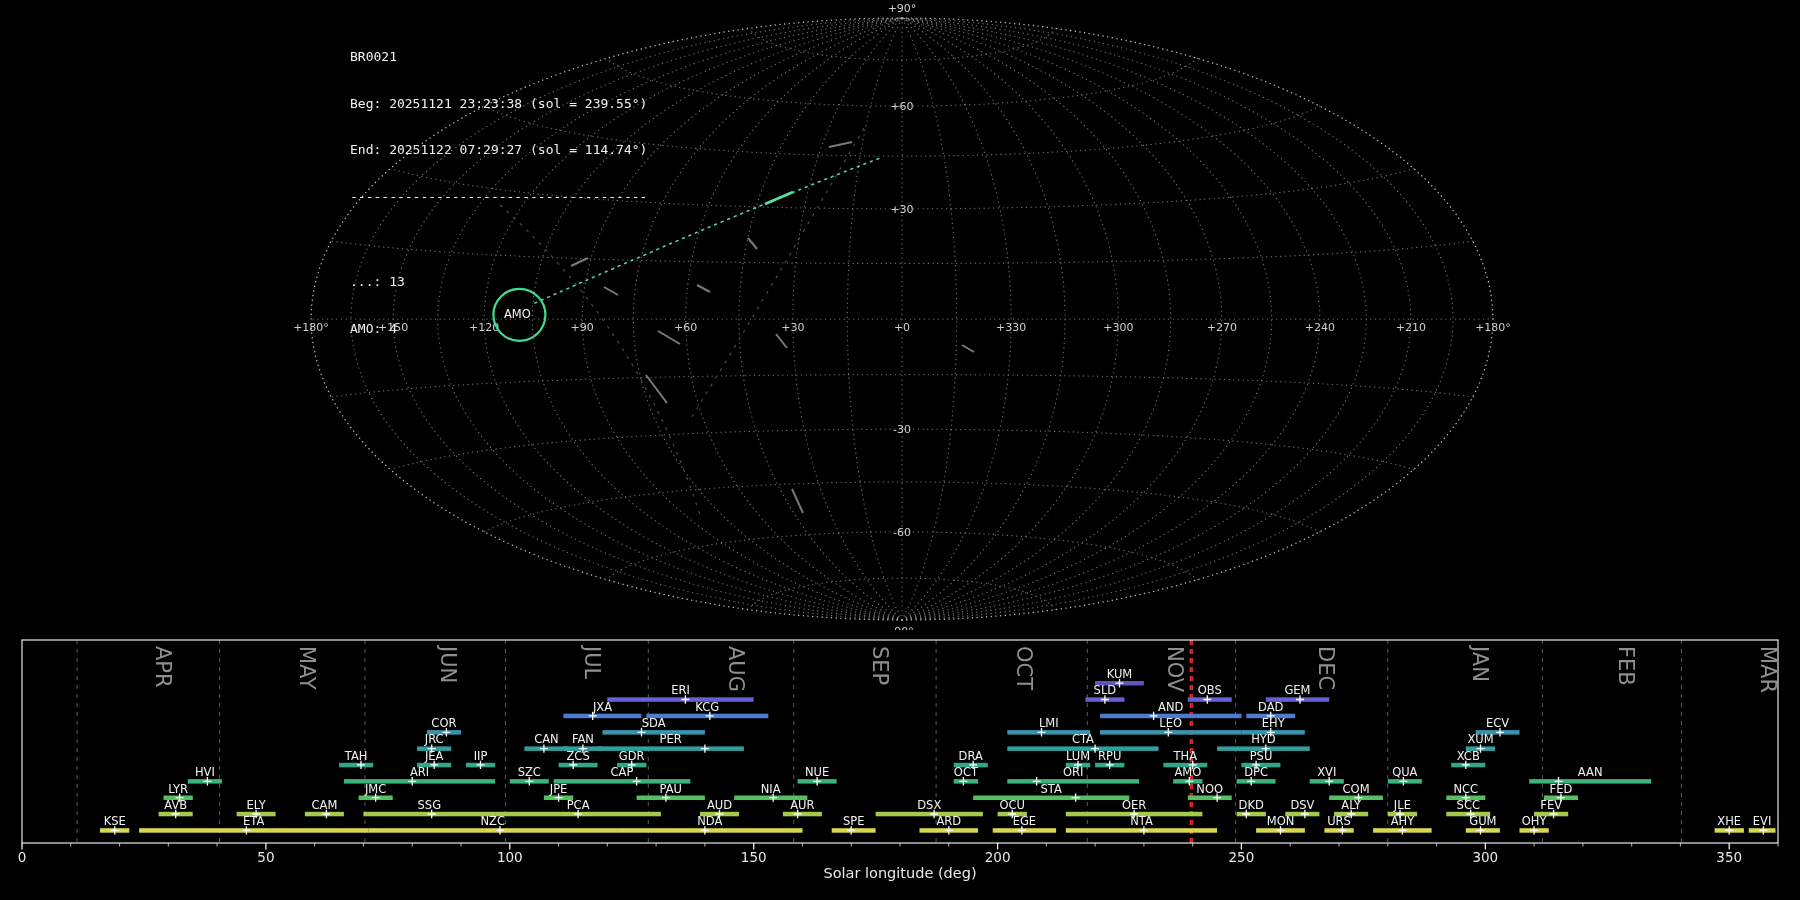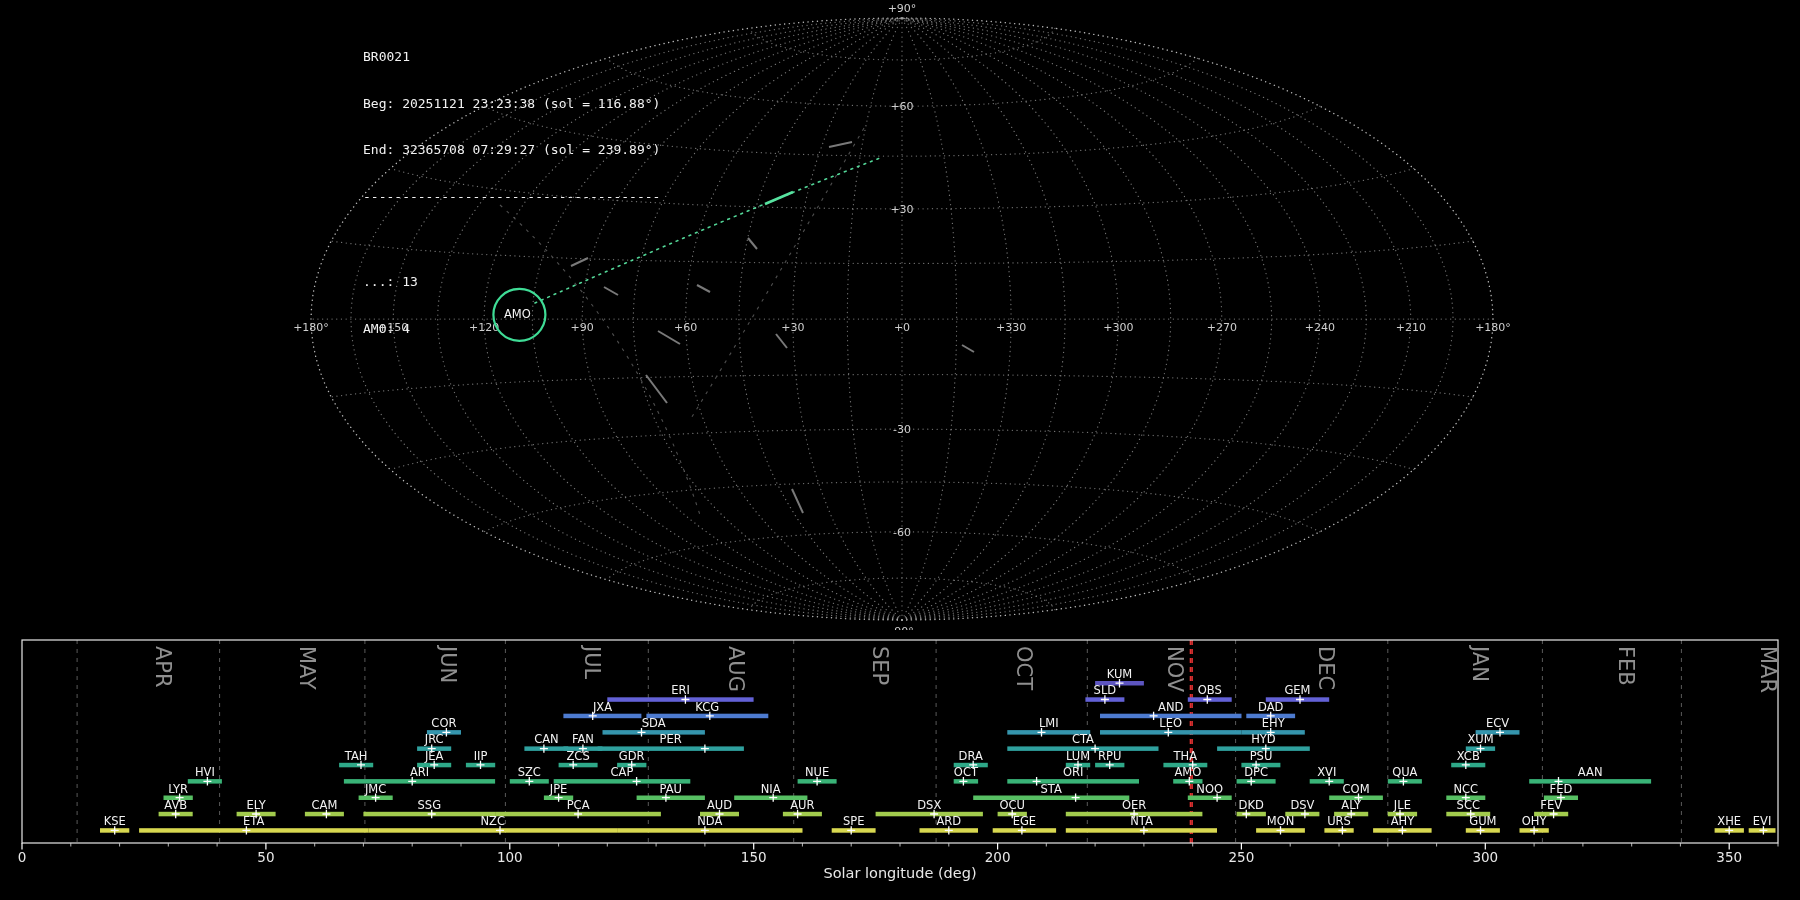--- a/index.html
+++ b/index.html
@@ -1,32 +1,32 @@
 <!DOCTYPE html>
 <html><head>
 <meta charset="utf-8">
 <style>
   html,body{margin:0;padding:0;background:#000;}
   body{width:1800px;height:900px;position:relative;overflow:hidden;
        font-family:"DejaVu Sans",sans-serif;}
-  .header{position:absolute;left:363px;top:18px;color:#f2f2f2;
+  .header{position:absolute;left:350px;top:18px;color:#f2f2f2;
           font-family:"DejaVu Sans Mono",monospace;font-size:13px;
           line-height:15.5px;white-space:pre;}
   .header .gap{height:8px;}
   svg{position:absolute;left:0;display:block;}
   #skymap{top:0;}
   #activity{top:630px;}
 </style>
 </head>
 <body>
 
 <div class="header">
   <div>BR0021</div>
-  <div>Beg: 20251121 23:23:38 (sol = 116.88°)</div>
-  <div>End: 32365708 07:29:27 (sol = 239.89°)</div>
+  <div>Beg: 20251121 23:23:38 (sol = 239.55°)</div>
+  <div>End: 20251122 07:29:27 (sol = 114.74°)</div>
   <div>--------------------------------------</div>
   <div class="gap"></div>
   <div>...: 13</div>
   <div>AMO: 4</div>
 </div>
 
 <svg id="skymap" width="1800" height="630" viewBox="0 0 1800 630">
     <path d="M1055.0 609.7 L1054.5 608.9 L1054.0 608.1 L1053.4 607.3 L1052.7 606.5 L1052.0 605.7 L1051.2 605.0 L1050.3 604.2 L1049.4 603.4 L1048.4 602.7 L1047.3 601.9 L1046.2 601.2 L1045.0 600.5 L1043.8 599.8 L1042.5 599.0 L1041.2 598.4 L1039.8 597.7 L1038.3 597.0 L1036.8 596.3 L1035.2 595.7 L1033.6 595.0 L1032.0 594.4 L1030.2 593.8 L1028.5 593.2 L1026.6 592.6 L1024.8 592.0 L1022.9 591.4 L1020.9 590.9 L1018.9 590.3 L1016.9 589.8 L1014.8 589.2 L1012.7 588.7 L1010.5 588.2 L1008.3 587.7 L1006.0 587.2 L1003.8 586.8 L1001.4 586.3 L999.1 585.9 L996.7 585.4 L994.3 585.0 L991.8 584.6 L989.3 584.2 L986.8 583.8 L984.3 583.5 L981.7 583.1 L979.1 582.7 L976.5 582.4 L973.8 582.1 L971.1 581.8 L968.4 581.5 L965.7 581.2 L962.9 580.9 L960.2 580.7 L957.4 580.4 L954.6 580.2 L951.8 580.0 L948.9 579.8 L946.1 579.6 L943.2 579.4 L940.3 579.2 L937.4 579.0 L934.5 578.9 L931.6 578.8 L928.7 578.6 L925.7 578.5 L922.8 578.4 L919.8 578.4 L916.9 578.3 L913.9 578.2 L910.9 578.2 L907.9 578.2 L905.0 578.1 L902.0 578.1 L899.0 578.1 L896.1 578.2 L893.1 578.2 L890.1 578.2 L887.1 578.3 L884.2 578.4 L881.2 578.4 L878.3 578.5 L875.3 578.6 L872.4 578.8 L869.5 578.9 L866.6 579.0 L863.7 579.2 L860.8 579.4 L857.9 579.6 L855.1 579.8 L852.2 580.0 L849.4 580.2 L846.6 580.4 L843.8 580.7 L841.1 580.9 L838.3 581.2 L835.6 581.5 L832.9 581.8 L830.2 582.1 L827.5 582.4 L824.9 582.7 L822.3 583.1 L819.7 583.5 L817.2 583.8 L814.7 584.2 L812.2 584.6 L809.7 585.0 L807.3 585.4 L804.9 585.9 L802.6 586.3 L800.2 586.8 L798.0 587.2 L795.7 587.7 L793.5 588.2 L791.3 588.7 L789.2 589.2 L787.1 589.8 L785.1 590.3 L783.1 590.9 L781.1 591.4 L779.2 592.0 L777.4 592.6 L775.5 593.2 L773.8 593.8 L772.0 594.4 L770.4 595.0 L768.8 595.7 L767.2 596.3 L765.7 597.0 L764.2 597.7 L762.8 598.4 L761.5 599.0 L760.2 599.8 L759.0 600.5 L757.8 601.2 L756.7 601.9 L755.6 602.7 L754.6 603.4 L753.7 604.2 L752.8 605.0 L752.0 605.7 L751.3 606.5 L750.6 607.3 L750.0 608.1 L749.5 608.9 L749.0 609.7" fill="none" stroke="#909090" stroke-width="1.25" stroke-dasharray="0.1 4.6" stroke-linecap="round" opacity="0.8"></path>
     <path d="M1197.5 579.7 L1195.8 578.3 L1194.1 576.9 L1192.2 575.5 L1190.2 574.2 L1188.1 572.9 L1185.9 571.6 L1183.5 570.3 L1181.1 569.0 L1178.6 567.8 L1176.0 566.6 L1173.4 565.4 L1170.6 564.3 L1167.7 563.2 L1164.8 562.0 L1161.7 561.0 L1158.6 559.9 L1155.4 558.8 L1152.1 557.8 L1148.8 556.8 L1145.3 555.8 L1141.8 554.9 L1138.3 554.0 L1134.6 553.0 L1130.9 552.2 L1127.1 551.3 L1123.3 550.4 L1119.4 549.6 L1115.4 548.8 L1111.4 548.0 L1107.3 547.2 L1103.1 546.5 L1098.9 545.8 L1094.7 545.1 L1090.4 544.4 L1086.0 543.7 L1081.6 543.1 L1077.1 542.4 L1072.6 541.8 L1068.1 541.2 L1063.5 540.7 L1058.9 540.1 L1054.2 539.6 L1049.5 539.1 L1044.8 538.6 L1040.0 538.1 L1035.2 537.6 L1030.3 537.2 L1025.4 536.8 L1020.5 536.4 L1015.6 536.0 L1010.6 535.6 L1005.6 535.2 L1000.6 534.9 L995.5 534.6 L990.5 534.3 L985.4 534.0 L980.3 533.7 L975.1 533.5 L970.0 533.3 L964.8 533.1 L959.6 532.9 L954.4 532.7 L949.2 532.5 L944.0 532.4 L938.8 532.3 L933.5 532.1 L928.3 532.1 L923.0 532.0 L917.8 531.9 L912.5 531.9 L907.3 531.8 L902.0 531.8 L896.7 531.8 L891.5 531.9 L886.2 531.9 L881.0 532.0 L875.7 532.1 L870.5 532.1 L865.2 532.3 L860.0 532.4 L854.8 532.5 L849.6 532.7 L844.4 532.9 L839.2 533.1 L834.0 533.3 L828.9 533.5 L823.7 533.7 L818.6 534.0 L813.5 534.3 L808.5 534.6 L803.4 534.9 L798.4 535.2 L793.4 535.6 L788.4 536.0 L783.5 536.4 L778.6 536.8 L773.7 537.2 L768.8 537.6 L764.0 538.1 L759.2 538.6 L754.5 539.1 L749.8 539.6 L745.1 540.1 L740.5 540.7 L735.9 541.2 L731.4 541.8 L726.9 542.4 L722.4 543.1 L718.0 543.7 L713.6 544.4 L709.3 545.1 L705.1 545.8 L700.9 546.5 L696.7 547.2 L692.6 548.0 L688.6 548.8 L684.6 549.6 L680.7 550.4 L676.9 551.3 L673.1 552.2 L669.4 553.0 L665.7 554.0 L662.2 554.9 L658.7 555.8 L655.2 556.8 L651.9 557.8 L648.6 558.8 L645.4 559.9 L642.3 561.0 L639.2 562.0 L636.3 563.2 L633.4 564.3 L630.6 565.4 L628.0 566.6 L625.4 567.8 L622.9 569.0 L620.5 570.3 L618.1 571.6 L615.9 572.9 L613.8 574.2 L611.8 575.5 L609.9 576.9 L608.2 578.3 L606.5 579.7" fill="none" stroke="#909090" stroke-width="1.25" stroke-dasharray="0.1 4.6" stroke-linecap="round" opacity="0.8"></path>
     <path d="M1319.9 531.8 L1316.6 530.2 L1313.2 528.6 L1309.7 527.1 L1306.0 525.6 L1302.3 524.1 L1298.4 522.6 L1294.5 521.2 L1290.4 519.9 L1286.2 518.5 L1282.0 517.2 L1277.6 515.9 L1273.1 514.7 L1268.6 513.5 L1263.9 512.3 L1259.2 511.1 L1254.4 510.0 L1249.5 508.9 L1244.5 507.8 L1239.5 506.8 L1234.3 505.8 L1229.1 504.8 L1223.8 503.8 L1218.5 502.9 L1213.1 501.9 L1207.6 501.1 L1202.0 500.2 L1196.4 499.3 L1190.7 498.5 L1185.0 497.7 L1179.2 497.0 L1173.4 496.2 L1167.4 495.5 L1161.5 494.8 L1155.5 494.1 L1149.4 493.4 L1143.3 492.8 L1137.1 492.2 L1130.9 491.6 L1124.6 491.0 L1118.3 490.4 L1112.0 489.9 L1105.6 489.4 L1099.2 488.9 L1092.7 488.4 L1086.2 487.9 L1079.7 487.5 L1073.2 487.0 L1066.6 486.6 L1059.9 486.2 L1053.3 485.9 L1046.6 485.5 L1039.9 485.2 L1033.1 484.8 L1026.4 484.5 L1019.6 484.2 L1012.8 484.0 L1006.0 483.7 L999.1 483.5 L992.3 483.3 L985.4 483.1 L978.5 482.9 L971.6 482.7 L964.6 482.6 L957.7 482.4 L950.8 482.3 L943.8 482.2 L936.9 482.1 L929.9 482.0 L922.9 482.0 L916.0 481.9 L909.0 481.9 L902.0 481.9 L895.0 481.9 L888.0 481.9 L881.1 482.0 L874.1 482.0 L867.1 482.1 L860.2 482.2 L853.2 482.3 L846.3 482.4 L839.4 482.6 L832.4 482.7 L825.5 482.9 L818.6 483.1 L811.7 483.3 L804.9 483.5 L798.0 483.7 L791.2 484.0 L784.4 484.2 L777.6 484.5 L770.9 484.8 L764.1 485.2 L757.4 485.5 L750.7 485.9 L744.1 486.2 L737.4 486.6 L730.8 487.0 L724.3 487.5 L717.8 487.9 L711.3 488.4 L704.8 488.9 L698.4 489.4 L692.0 489.9 L685.7 490.4 L679.4 491.0 L673.1 491.6 L666.9 492.2 L660.7 492.8 L654.6 493.4 L648.5 494.1 L642.5 494.8 L636.6 495.5 L630.6 496.2 L624.8 497.0 L619.0 497.7 L613.3 498.5 L607.6 499.3 L602.0 500.2 L596.4 501.1 L590.9 501.9 L585.5 502.9 L580.2 503.8 L574.9 504.8 L569.7 505.8 L564.5 506.8 L559.5 507.8 L554.5 508.9 L549.6 510.0 L544.8 511.1 L540.1 512.3 L535.4 513.5 L530.9 514.7 L526.4 515.9 L522.0 517.2 L517.8 518.5 L513.6 519.9 L509.5 521.2 L505.6 522.6 L501.7 524.1 L498.0 525.6 L494.3 527.1 L490.8 528.6 L487.4 530.2 L484.1 531.8" fill="none" stroke="#909090" stroke-width="1.25" stroke-dasharray="0.1 4.6" stroke-linecap="round" opacity="0.8"></path>

